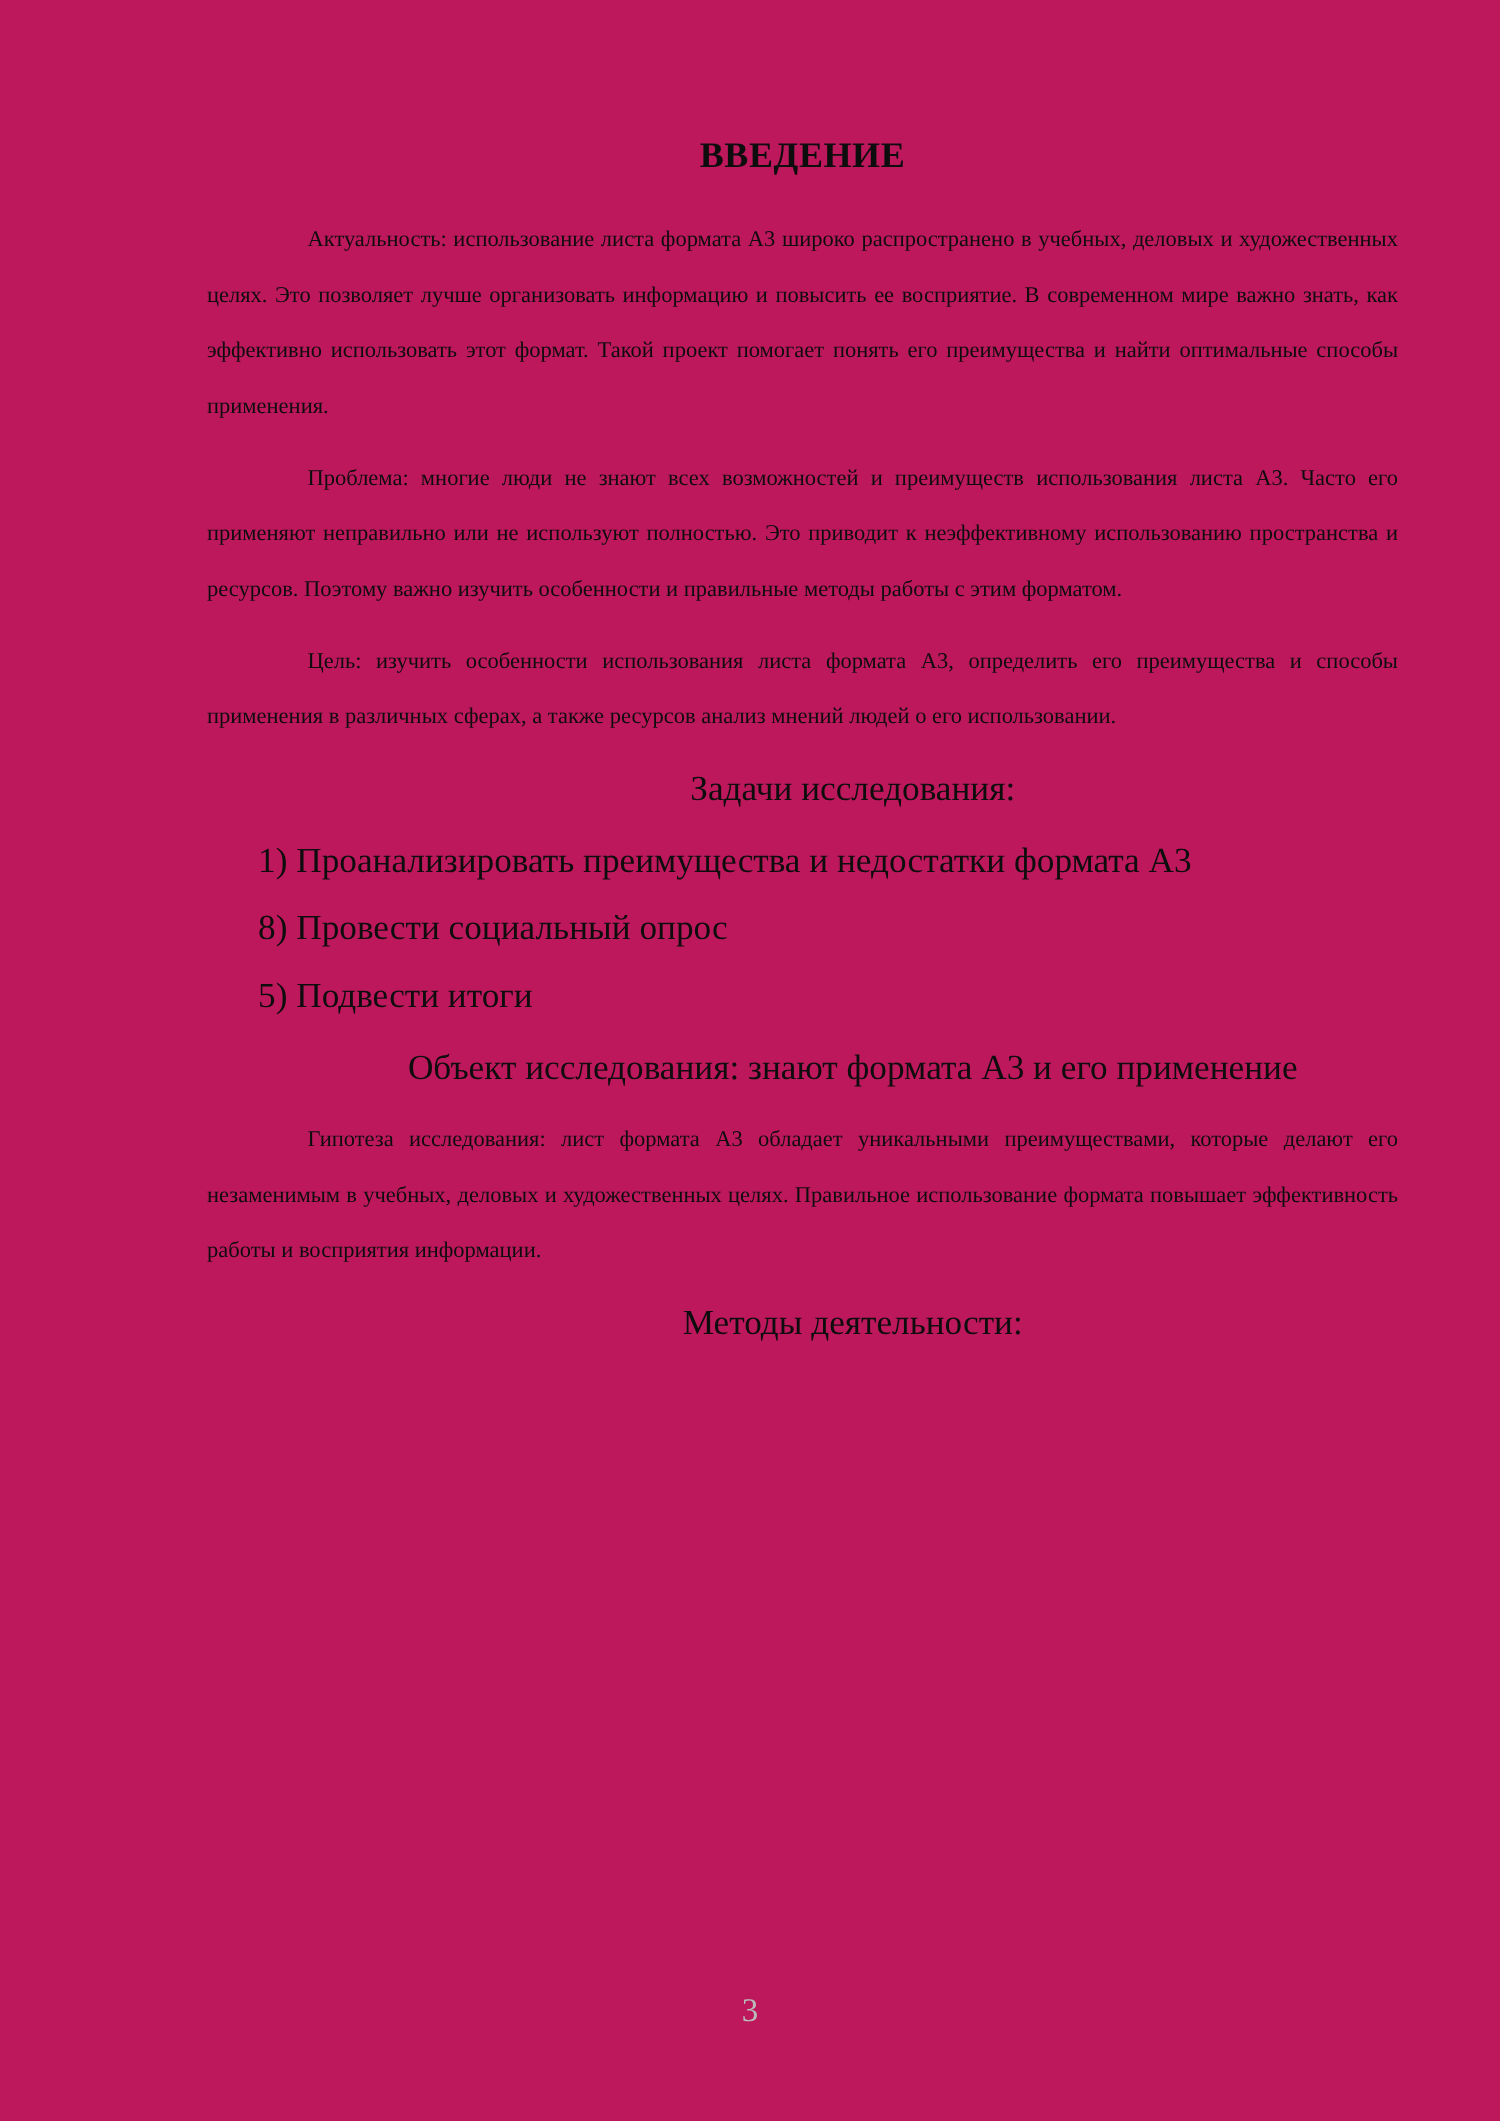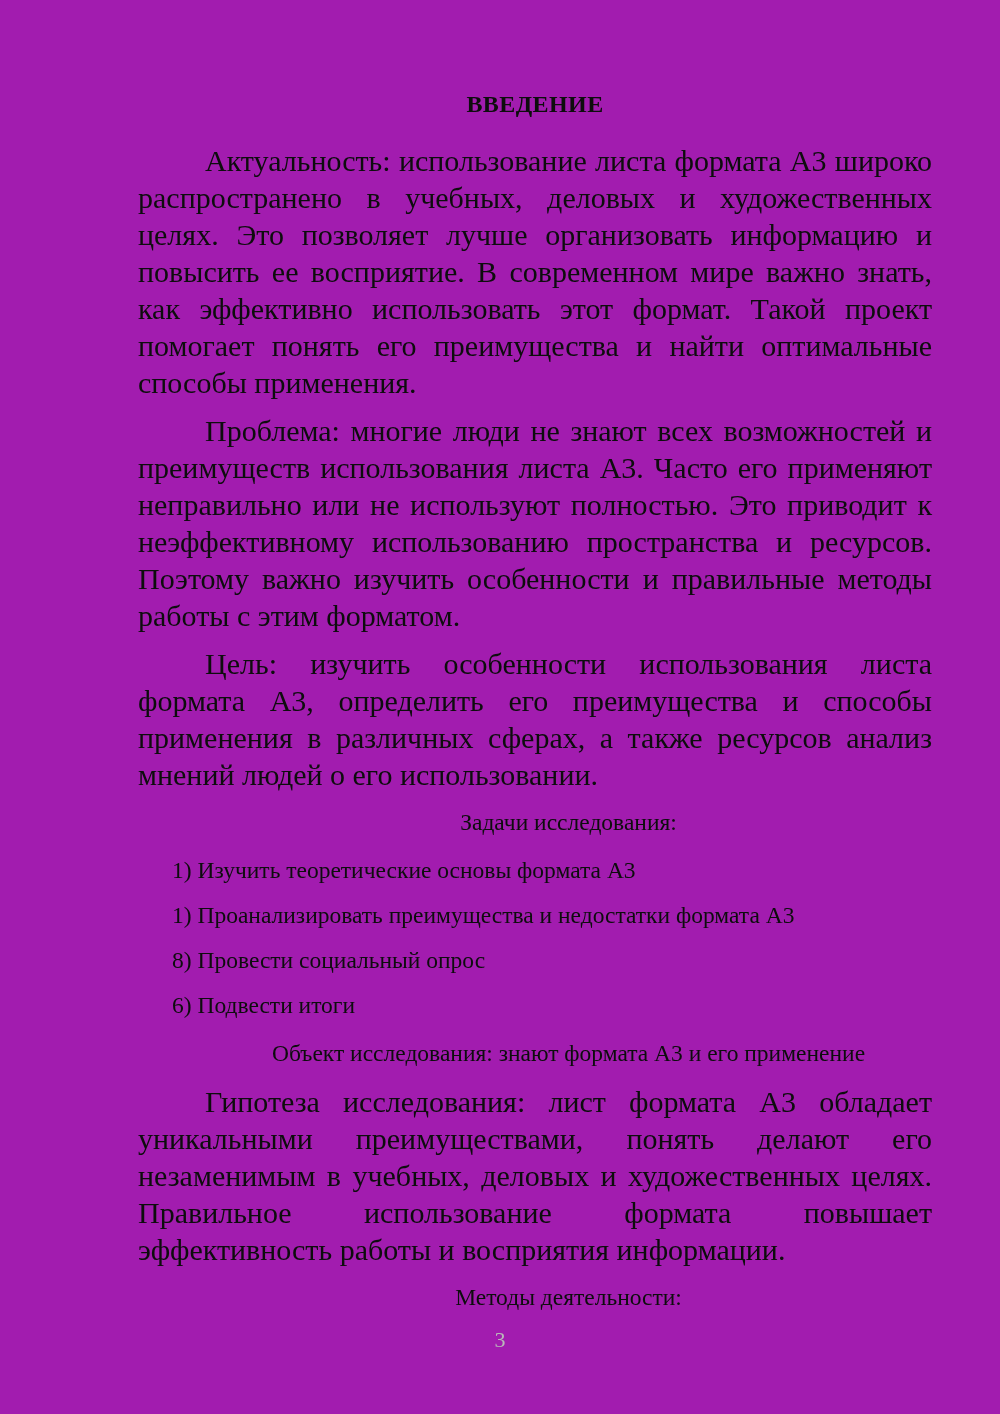--- a/index.html
+++ b/index.html
@@ -4,42 +4,42 @@
 <style>
   html, body {
     margin: 0;
     padding: 0;
     background: #ffffff;
   }
   .page {
     position: relative;
     width: 1000px;
     height: 1414px;
-    background: #a21caf;
+    background: #be185d;
     margin: 0 auto;
     overflow: hidden;
     font-family: "Liberation Serif", "DejaVu Serif", serif;
     color: #0d0d0d;
   }
   .content {
     position: absolute;
     left: 138px;
     top: 88px;
     width: 794px;
   }
   .doc-title {
     font-size: 24px;
     font-weight: bold;
     text-align: center;
     letter-spacing: 0.4px;
     margin: 0 0 20px 0;
     line-height: 1.4;
   }
   .para {
-    font-size: 30px;
+    font-size: 15px;
     line-height: 37px;
     text-align: justify;
     text-justify: inter-word;
     text-indent: 67px;
     margin: 0 0 11px 0;
     hyphens: none;
   }
   .para-nojust {
     font-size: 23.5px;
     line-height: 37px;
@@ -80,29 +80,28 @@
 
     <p class="para">Актуальность: использование листа формата А3 широко распространено в учебных, деловых и художественных целях. Это позволяет лучше организовать информацию и повысить ее восприятие. В современном мире важно знать, как эффективно использовать этот формат. Такой проект помогает понять его преимущества и найти оптимальные способы применения.</p>
 
     <p class="para">Проблема: многие люди не знают всех возможностей и преимуществ использования листа А3. Часто его применяют неправильно или не используют полностью. Это приводит к неэффективному использованию пространства и ресурсов. Поэтому важно изучить особенности и правильные методы работы с этим форматом.</p>
 
     <p class="para">Цель: изучить особенности использования листа формата А3, определить его преимущества и способы применения в различных сферах, а также ресурсов анализ мнений людей о его использовании.</p>
 
     <p class="para-nojust">Задачи исследования:</p>
 
     <ul class="list">
-      <li class="list-item">1) Изучить теоретические основы формата А3</li>
       <li class="list-item">1) Проанализировать преимущества и недостатки формата А3</li>
       <li class="list-item">8) Провести социальный опрос</li>
-      <li class="list-item">6) Подвести итоги</li>
+      <li class="list-item">5) Подвести итоги</li>
     </ul>
 
     <p class="para-nojust">Объект исследования: знают формата А3 и его применение</p>
 
 
-    <p class="para">Гипотеза исследования: лист формата А3 обладает уникальными преимуществами, понять делают его незаменимым в учебных, деловых и художественных целях. Правильное использование формата повышает эффективность работы и восприятия информации.</p>
+    <p class="para">Гипотеза исследования: лист формата А3 обладает уникальными преимуществами, которые делают его незаменимым в учебных, деловых и художественных целях. Правильное использование формата повышает эффективность работы и восприятия информации.</p>
 
     <p class="para-nojust">Методы деятельности:</p>
 
   </div>
 
   <div class="page-number">3</div>
 </div>
 
 </body></html>

